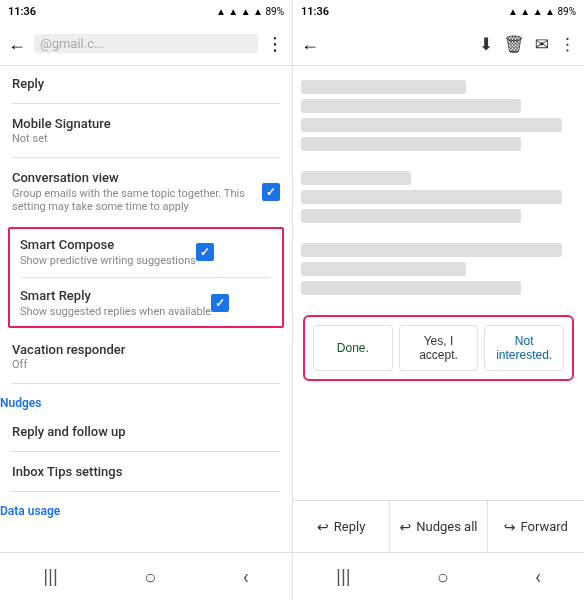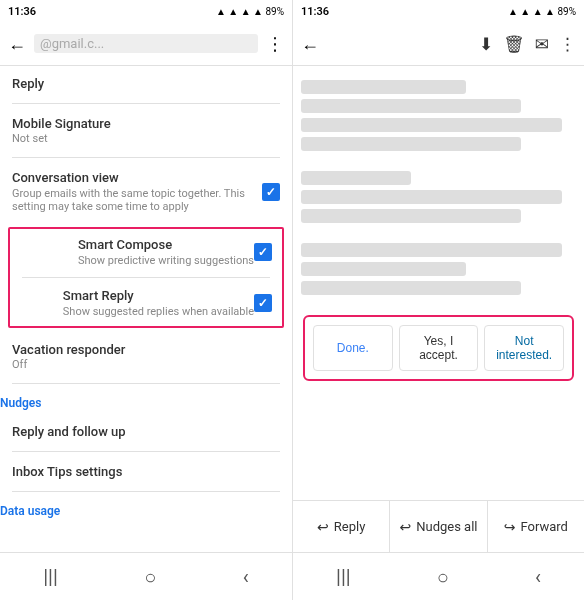--- a/index.html
+++ b/index.html
@@ -97,21 +97,21 @@
 
     .settings-item-value {
       font-size: 11px;
       color: #888;
       margin-top: 1px;
     }
 
     .settings-item-row {
       display: flex;
       align-items: center;
-      justify-content: flex-end;
+      justify-content: flex-start;
     }
 
     .checkbox {
       width: 18px;
       height: 18px;
       background: #1a73e8;
       border-radius: 2px;
       display: flex;
       align-items: center;
       justify-content: center;
@@ -254,21 +254,21 @@
       flex: 1;
       padding: 8px 4px;
       border: 1px solid #e0e0e0;
       border-radius: 4px;
       background: #fff;
       font-size: 12px;
       cursor: pointer;
       text-align: center;
     }
 
-    .nudge-btn.done { color: #3b82f6; }
+    .nudge-btn.done { color: #14532d; }
     .nudge-btn.accept { color: #333; }
     .nudge-btn.not-interested { color: #0369a1; font-weight: 500; }
 
     .reply-bar {
       display: flex;
       border-top: 1px solid #e0e0e0;
       height: 52px;
     }
 
     .reply-btn {

